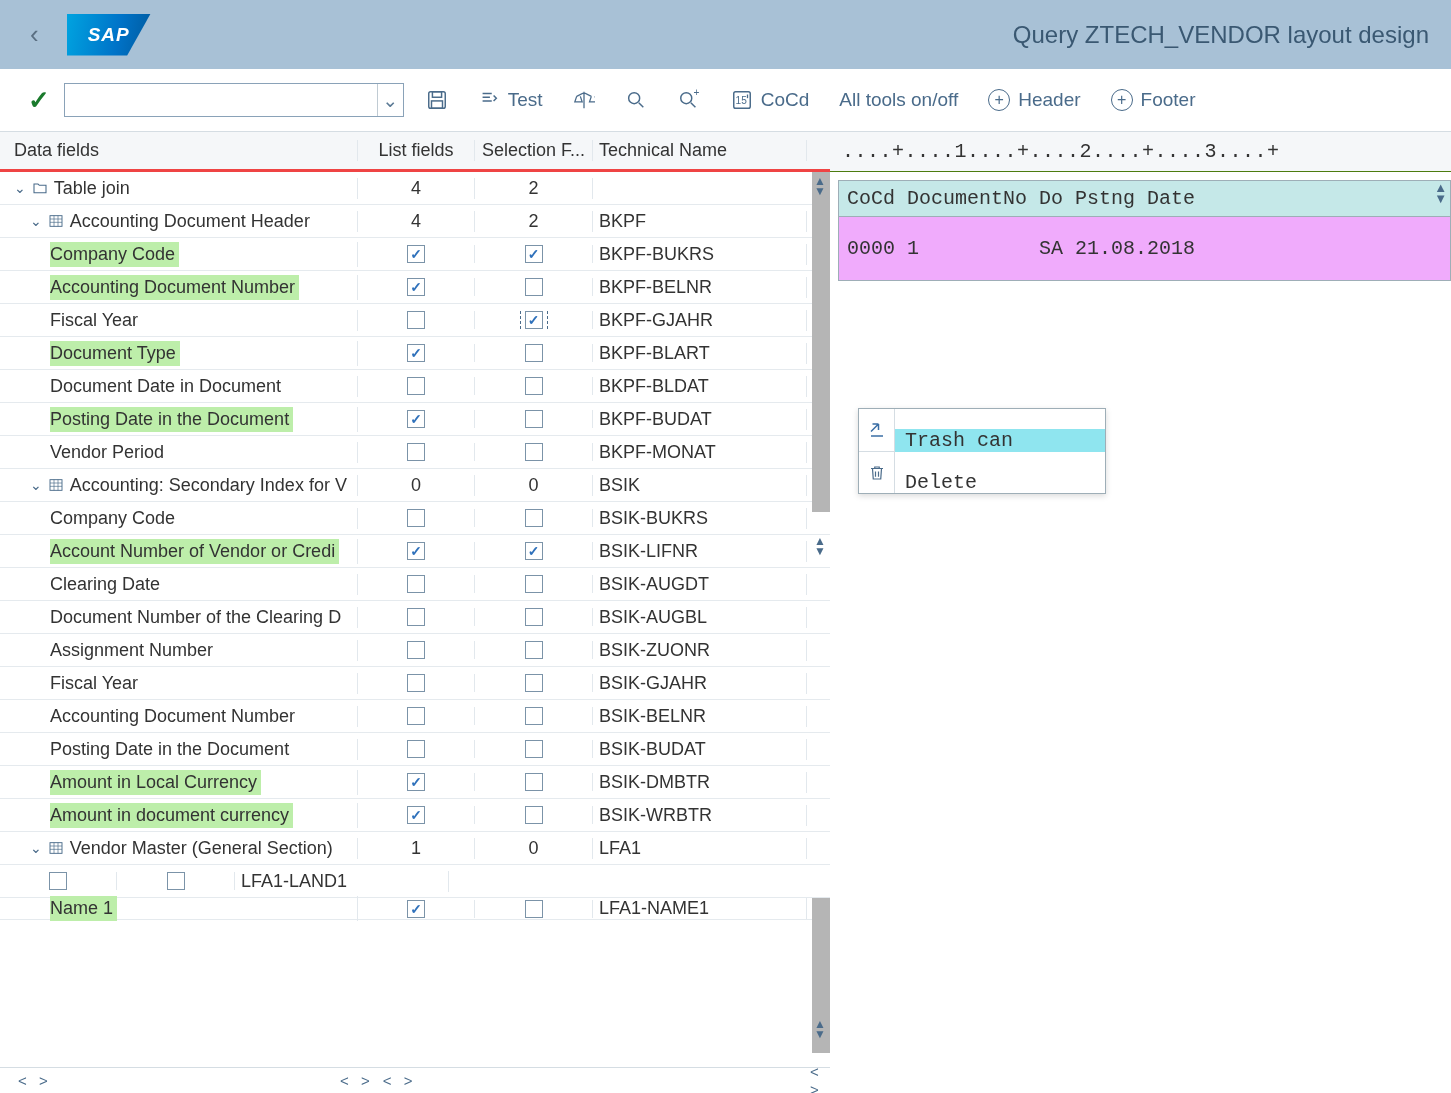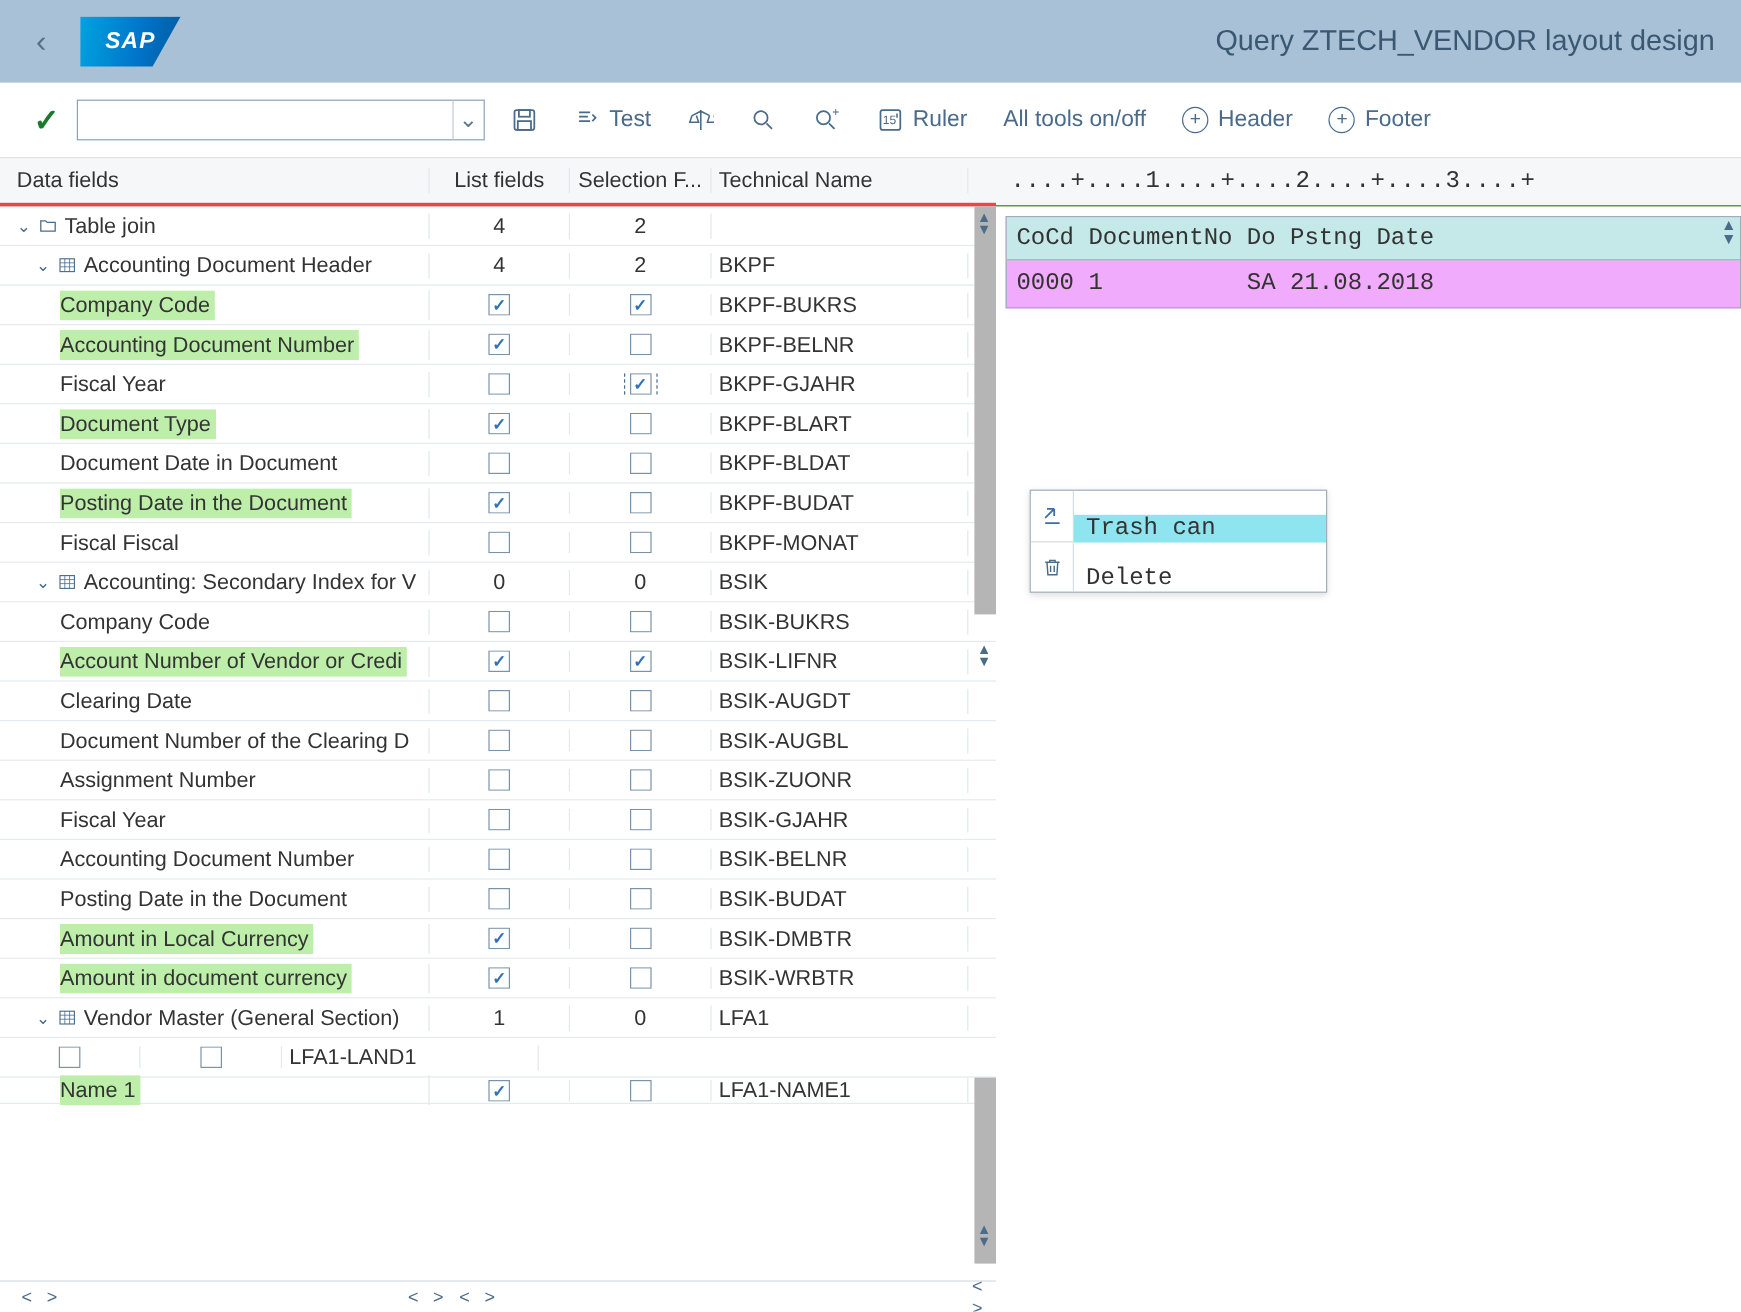--- a/index.html
+++ b/index.html
@@ -59,21 +59,21 @@
   .hscroll-row { height: 26px; background: #fff; display: flex; align-items: center; font-family: monospace; font-size: 15px; color: #4a6b8a; border-top: 1px solid #d5dde3; }
   .hsr-a { width: 330px; padding-left: 18px; }
   .hsr-b { width: 470px; padding-left: 10px; }
   .hsr-c { flex: 1; padding-left: 10px; }
   .hs-arrows { font-family: Arial, sans-serif; letter-spacing: 4px; }
 
   
   .ruler-line { font-family: "Courier New", monospace; font-size: 20px; color: #333; padding: 8px 0 8px 12px; white-space: nowrap; overflow: hidden; letter-spacing: 0.5px; border-bottom: 1px solid #4d7c0f; background: #f5f7f9; }
   .prev-table { margin: 8px 0 0 8px; border: 1px solid #9eaeb7; background: #f0abfc; width: calc(100% - 8px); }
   .prev-head { background: #c5e8e8; font-family: "Courier New", monospace; font-size: 20px; padding: 6px 8px; border-bottom: 1px solid #9eaeb7; white-space: pre; }
-  .prev-row { font-family: "Courier New", monospace; font-size: 20px; padding: 8px 8px; white-space: pre; }
+  .prev-row { font-family: "Courier New", monospace; font-size: 20px; padding: 20px 8px; white-space: pre; }
 
   
   .context-menu { position: absolute; top: 276px; left: 28px; border: 1px solid #9eaeb7; background: #fff; width: 248px; box-shadow: 0 2px 6px rgba(0,0,0,0.15); }
   .cm-item { display: flex; align-items: center; height: 42px; font-family: "Courier New", monospace; font-size: 20px; }
   .cm-icon-col { width: 36px; display: flex; align-items: center; justify-content: center; border-right: 1px solid #d5dde3; height: 100%; }
   .cm-label { flex: 1; padding-left: 10px; margin-top: 20px; }
   .cm-item.active .cm-label { background: #8fe5ef; }
   .cm-item + .cm-item { border-top: 1px solid #d5dde3; }
 
   
@@ -132,21 +132,21 @@
         <path d="M15 15l5 5" stroke-width="1.6"></path>
         <text x="18" y="8" font-size="11" fill="#4a6b8a" stroke="none">+</text>
       </svg>
   </span>
   <span class="tb-btn">
     <svg width="22" height="22" viewBox="0 0 24 24">
         <rect x="3" y="3" width="18" height="18" rx="2" stroke-width="1.6"></rect>
         <text x="5" y="16" font-size="11" fill="#4a6b8a" stroke="none">15</text>
         <path d="M18 6v4" stroke-width="1.4"></path>
       </svg>
-    <span class="tb-text">Ruler</span>
+    <span class="tb-text">CoCd</span>
   </span>
   <span class="tb-btn">
     <span class="tb-text">All tools on/off</span>
   </span>
   <span class="tb-btn">
     <span class="circle-plus">+</span>
     <span class="tb-text">Header</span>
   </span>
   <span class="tb-btn">
     <span class="circle-plus">+</span>
@@ -256,21 +256,21 @@
             <div class="gc col-list">
               <span class="cb">✓</span>
             </div>
             <div class="gc col-sel">
               <span class="cb"></span>
             </div>
             <div class="gc col-tech">BKPF-BUDAT</div>
           </div>
           <div class="gr">
             <div class="gc col-name indent-2">
-              <span class="row-label">Fiscal Fiscal</span>
+              <span class="row-label">Vendor Period</span>
             </div>
             <div class="gc col-list">
               <span class="cb"></span>
             </div>
             <div class="gc col-sel">
               <span class="cb"></span>
             </div>
             <div class="gc col-tech">BKPF-MONAT</div>
           </div>
           <div class="gr">

